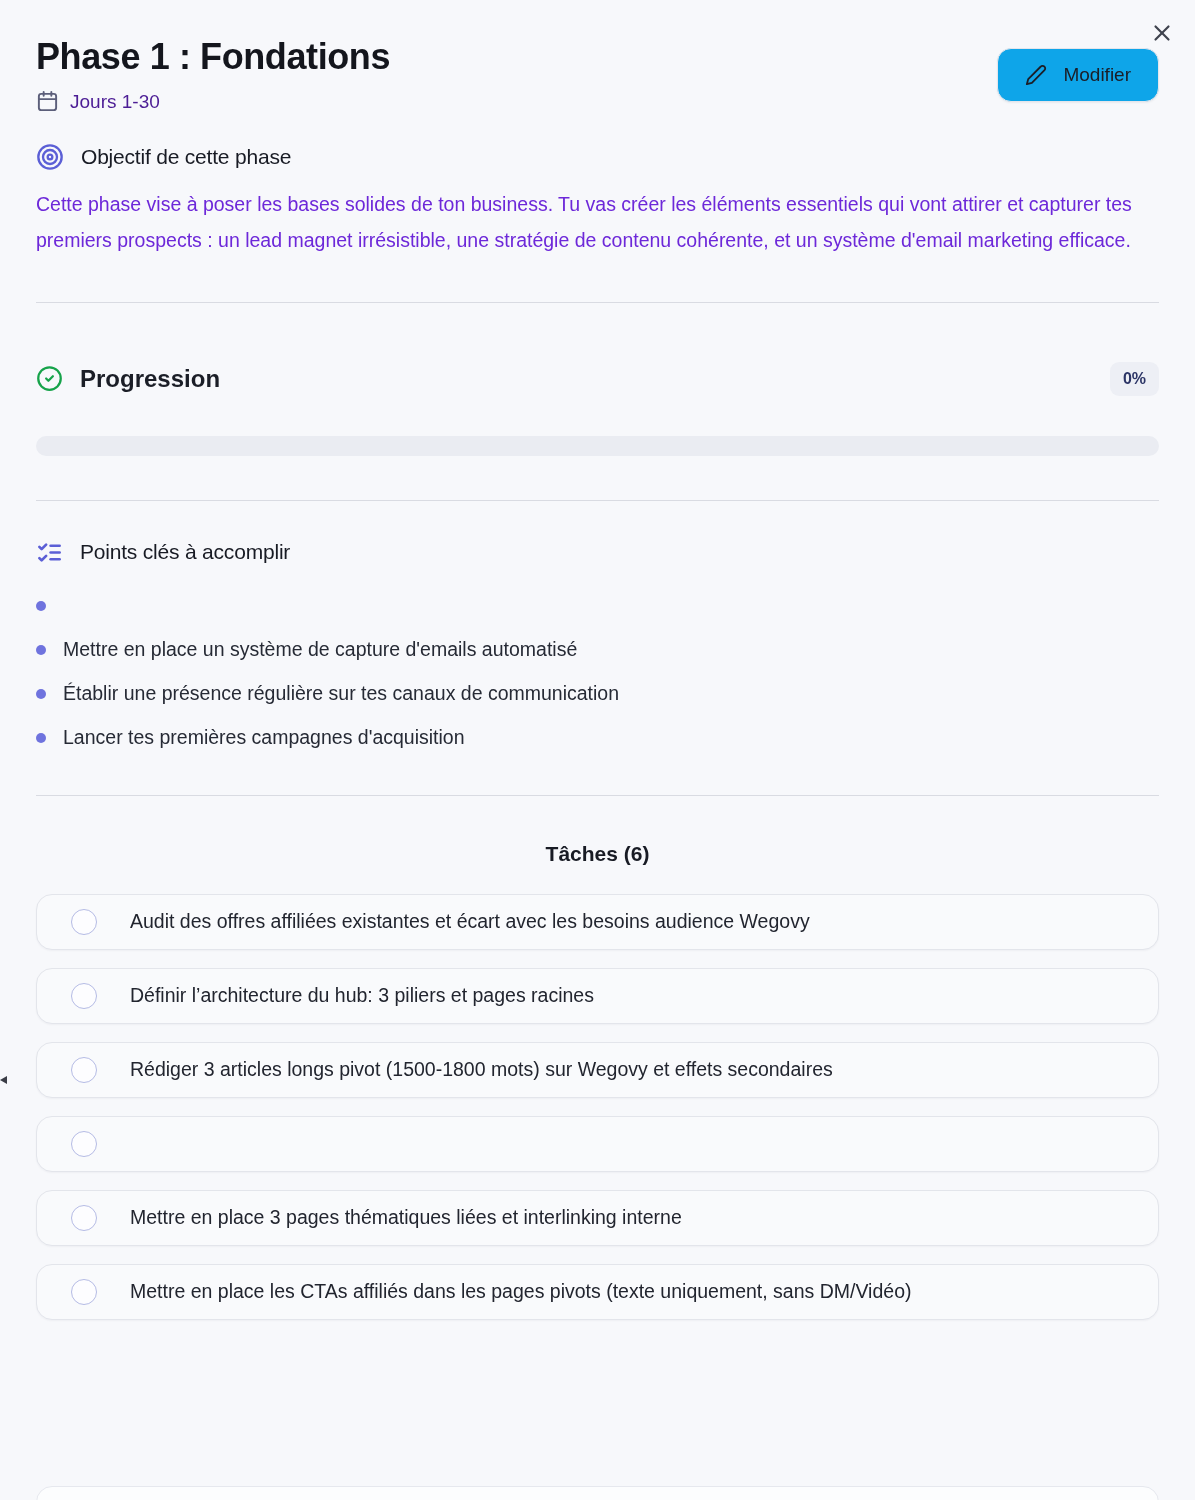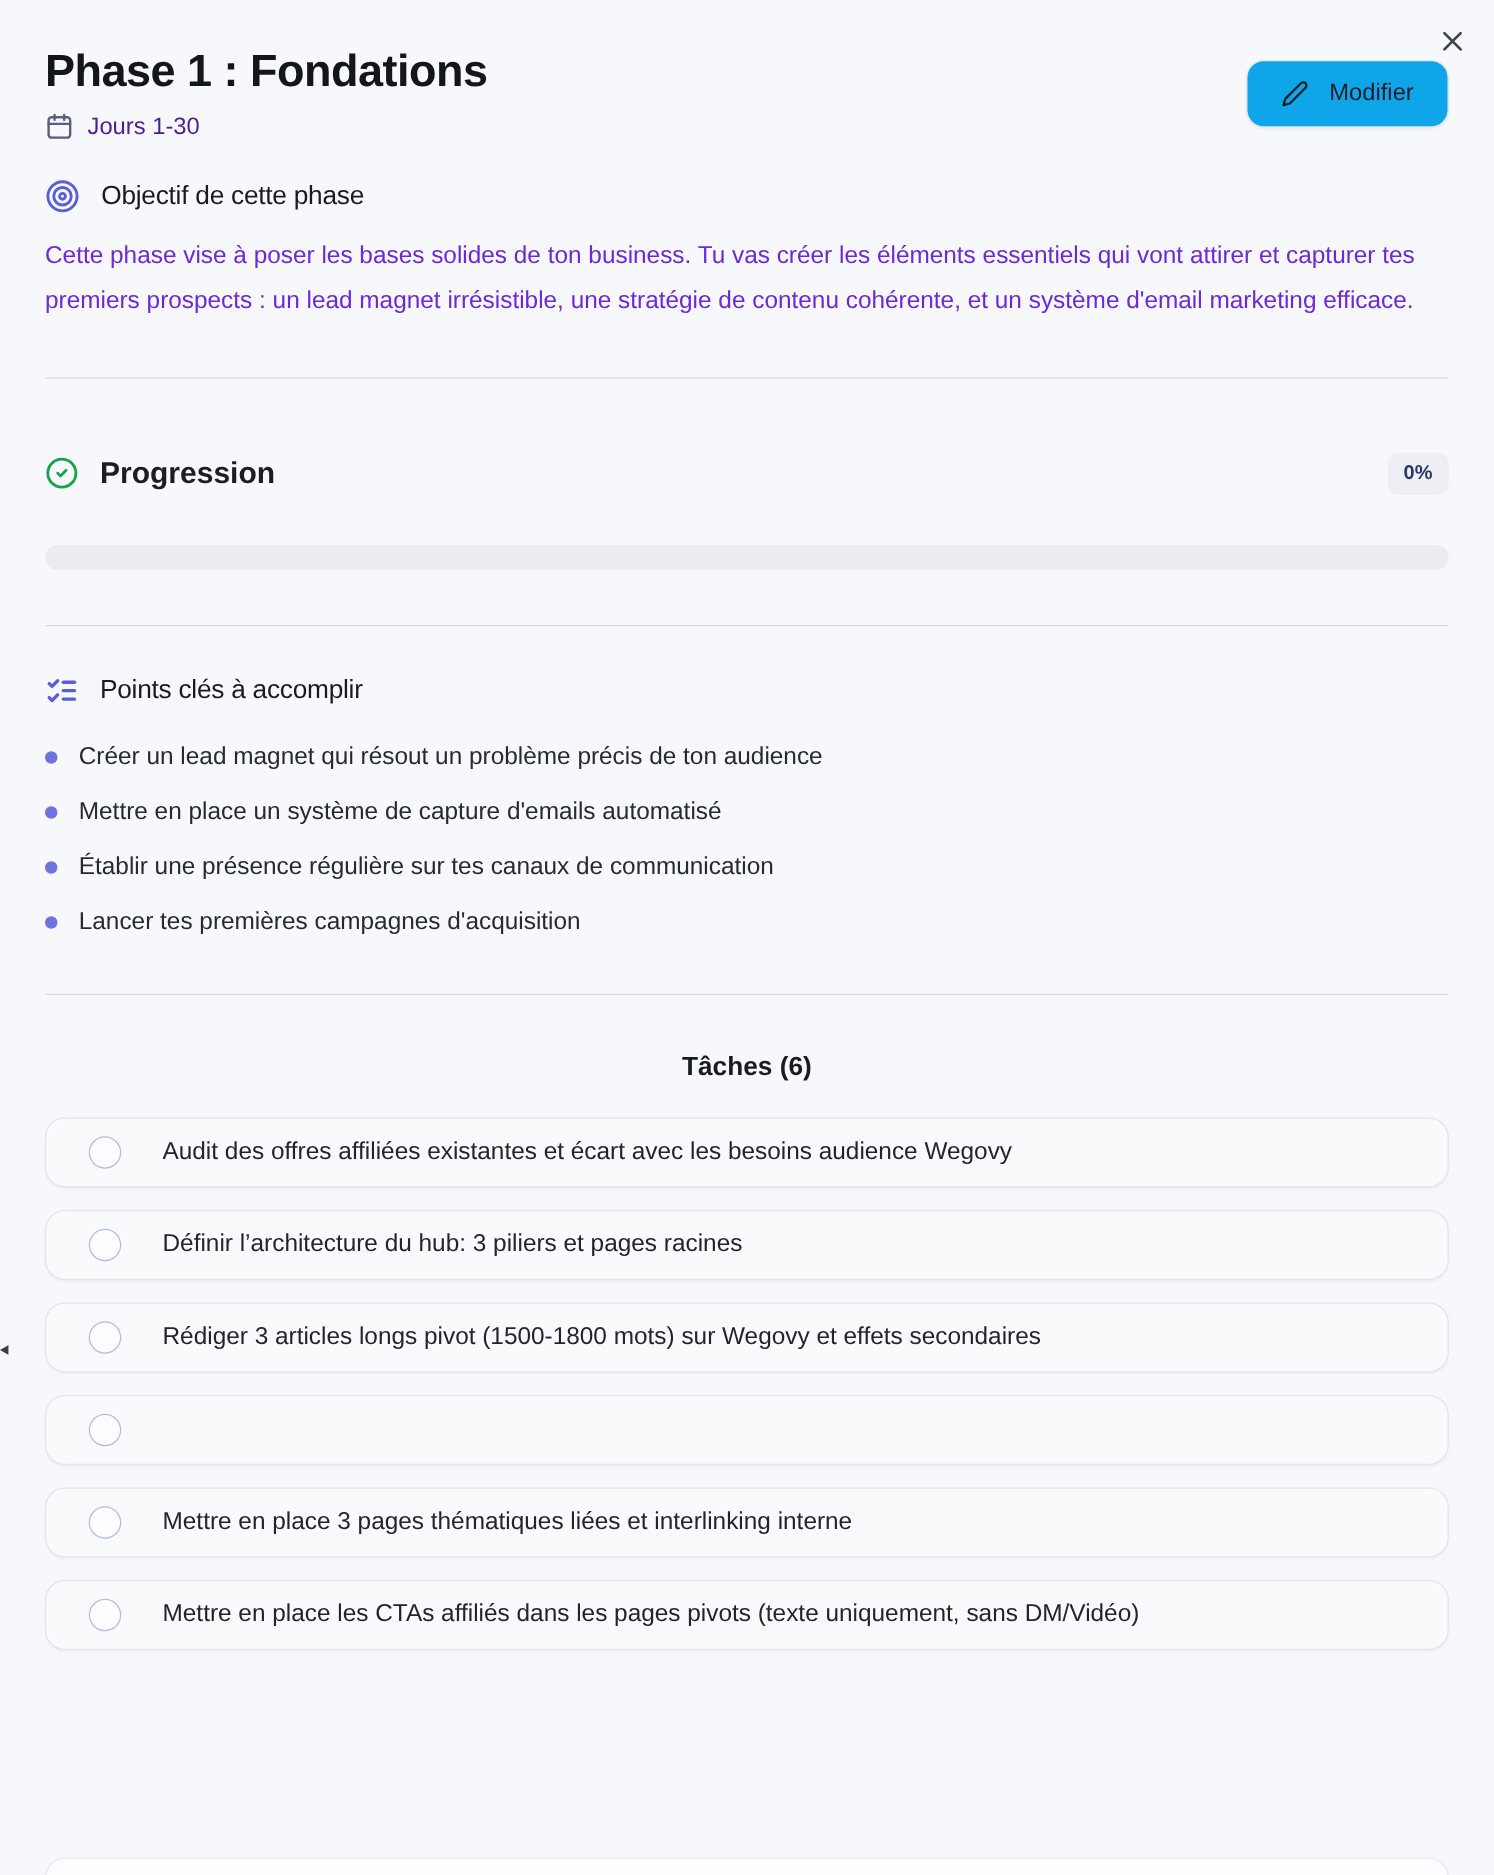--- a/index.html
+++ b/index.html
@@ -162,21 +162,20 @@
             <path d="M13 6h8"></path>
             <path d="M13 12h8"></path>
             <path d="M13 18h8"></path>
           </svg>
       </span>
       <h2>Points clés à accomplir</h2>
     </div>
     <ul>
       <li>
           <span class="kp-dot"></span>
-          <span>Créer un lead magnet qui résout un problème précis de ton audience</span>
         </li>
       <li>
           <span class="kp-dot"></span>
           <span>Mettre en place un système de capture d'emails automatisé</span>
         </li>
       <li>
           <span class="kp-dot"></span>
           <span>Établir une présence régulière sur tes canaux de communication</span>
         </li>
       <li>

